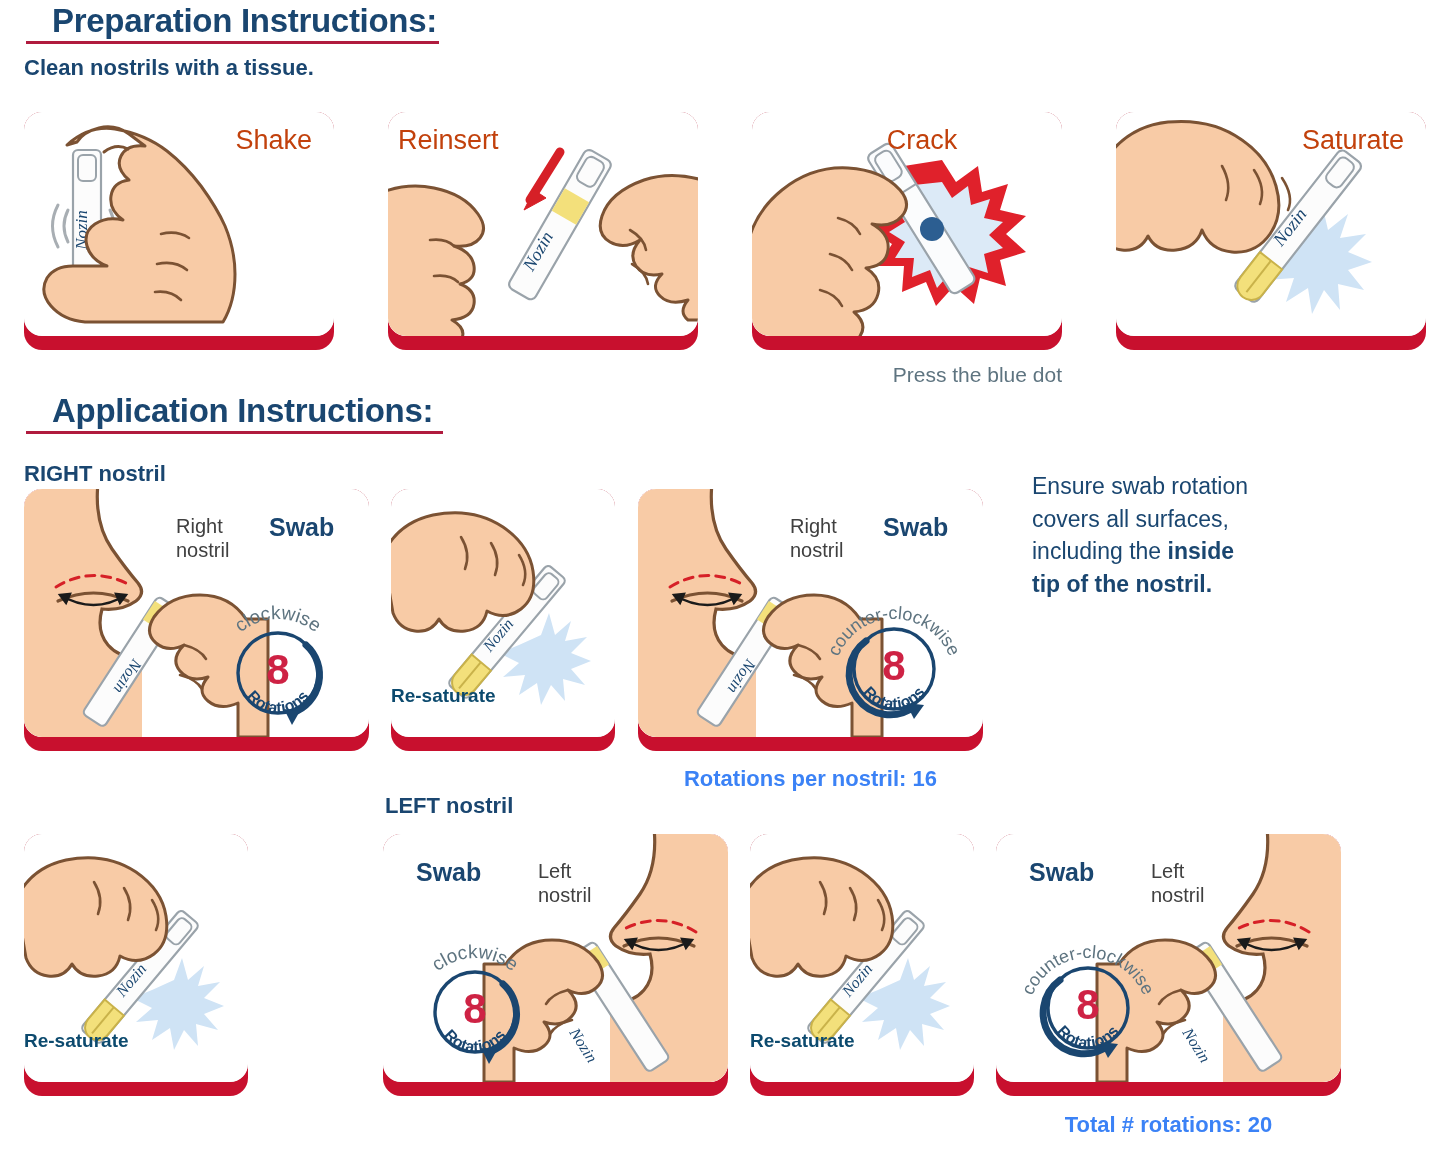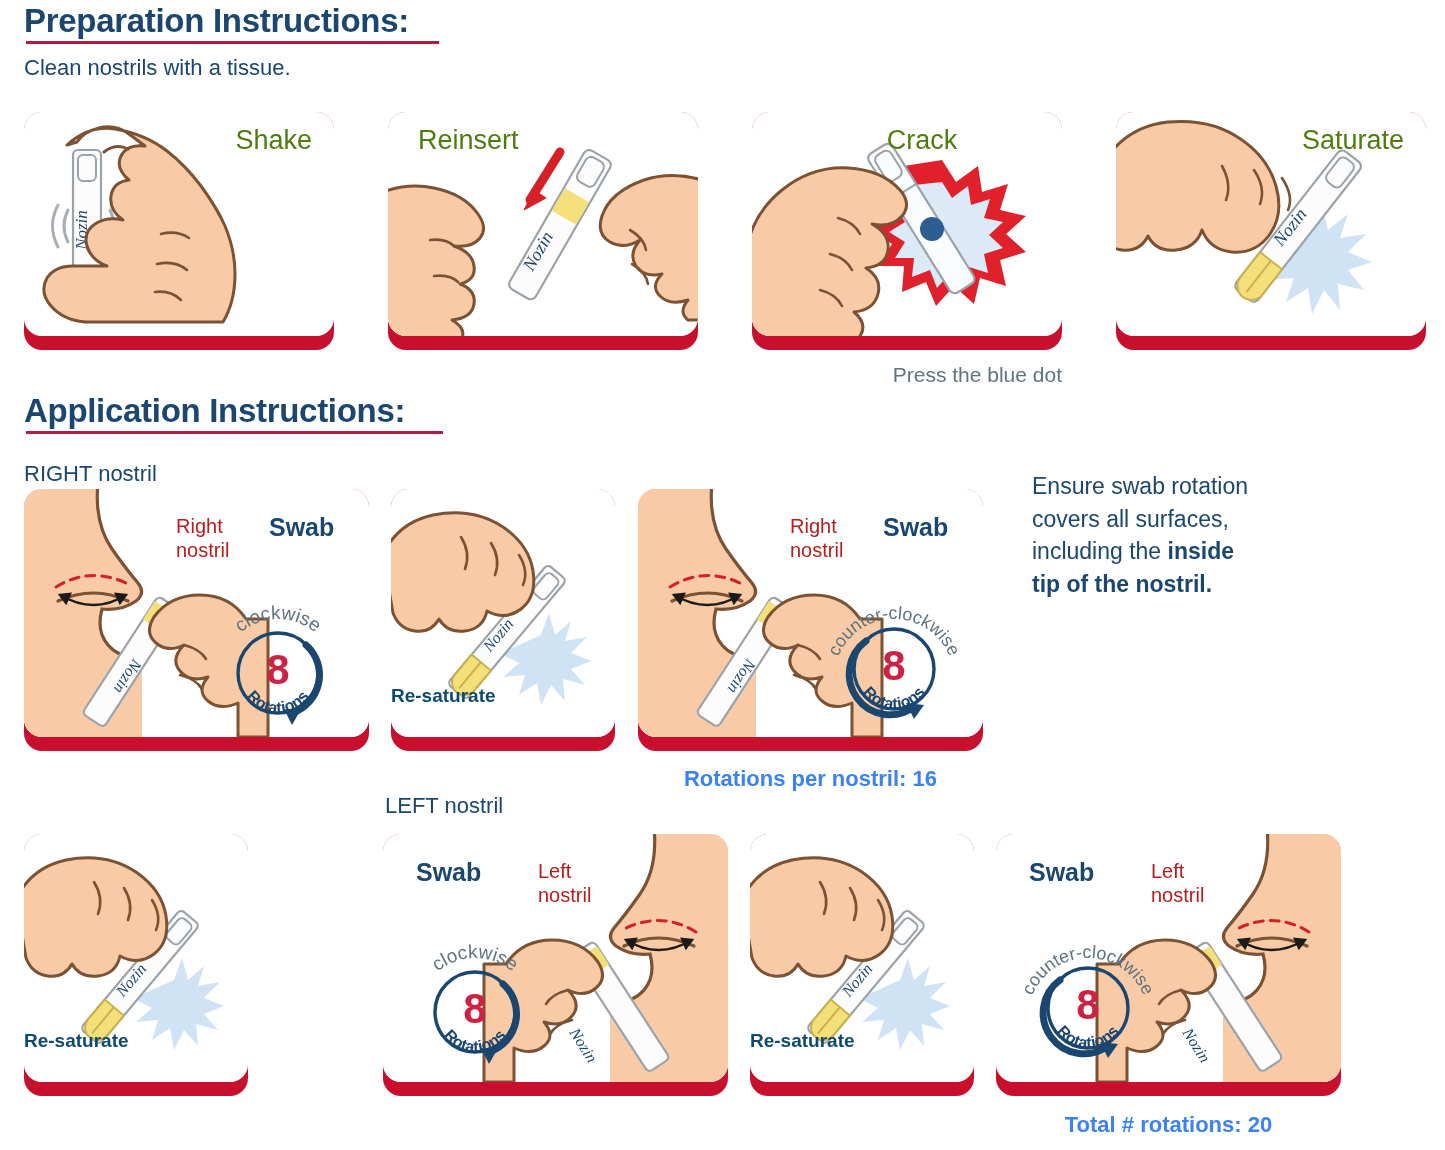--- a/index.html
+++ b/index.html
@@ -2,31 +2,31 @@
 <html><head>
 <meta charset="utf-8">
 <style>
   html,body{margin:0;padding:0;}
   body{
     width:1445px;height:1150px;background:#ffffff;
     font-family:"Liberation Sans", sans-serif;
     position:relative;overflow:hidden;
     -webkit-font-smoothing:antialiased;
   }
-  .sec-head{position:absolute;font-weight:bold;color:#1A4670;letter-spacing:-0.3px;}
+  .sec-head{position:absolute;font-weight:bold;color:#1A4670;letter-spacing:-0.3px;margin-left:28px;}
   .sec-rule{position:absolute;height:3px;background:#B01B3E;}
-  .sub-head{position:absolute;color:#1A4670;}
+  .sub-head{position:absolute;color:#1A4670;font-weight:bold;}
   .card{position:absolute;background:#ffffff;border-radius:18px;overflow:hidden;}
   .card-red{position:absolute;background:#C8102E;border-radius:18px;}
   .card-inner{position:absolute;left:0;top:0;right:0;bottom:0;background:#fff;border-radius:18px;overflow:hidden;box-shadow:0 0 2px rgba(0,0,0,.18);}
   .cap-out{position:absolute;color:#5E7480;text-align:right;}
   .cap-in{position:absolute;color:#0c4a6e;text-align:left;width:100%;font-weight:bold;}
   .lbl-action{position:absolute;font-weight:bold;color:#1A4670;}
-  .lbl-nostril{position:absolute;color:#b91c1c;line-height:1.18;}
-  .lbl-step{position:absolute;color:#4d7c0f;}
+  .lbl-nostril{position:absolute;color:#404040;line-height:1.18;}
+  .lbl-step{position:absolute;color:#c2410c;}
   .note{position:absolute;color:#1A4670;line-height:1.42;}
   .note b{font-weight:bold;}
   .total{position:absolute;font-weight:bold;color:#3b82f6;}
   svg{display:block;}
 </style>
 </head>
 <body>
 
 <div class="sec-head" style="left:24px;top:2px;font-size:33px;">Preparation Instructions:</div>
 <div class="sec-rule" style="left:26px;top:41px;width:413px;"></div>
@@ -85,21 +85,21 @@
         <rect x="149" y="80" width="28" height="26" fill="#F3E07B"></rect>
         <text x="163" y="148" fill="#1A4670" font-size="18" font-family="Liberation Serif, serif" font-style="italic" text-anchor="middle" transform="rotate(-90 163 148)">Nozin</text>
       </g>
       <g stroke="#D62027" fill="#D62027">
         <path d="M172 40 L142 88" stroke-width="9" stroke-linecap="round" fill="none"></path>
         <path d="M136 98 L158 86 L146 78 Z"></path>
       </g>
     </svg>
   </div>
 </div>
-<div class="lbl-step" style="left:388px;top:125px;width:310px;text-align:left;padding-left:30px;box-sizing:border-box;font-size:27px;">Reinsert</div>
+<div class="lbl-step" style="left:368px;top:125px;width:310px;text-align:left;padding-left:30px;box-sizing:border-box;font-size:27px;">Reinsert</div>
 
 <div class="card-red" style="left:752px;top:112px;width:310px;height:238px;"></div>
 <div class="card" style="left:752px;top:112px;width:310px;height:224px;">
   <div class="card-inner">
     <svg width="310" height="224" viewBox="0 0 310 224">
       <g>
         <path d="M190 48 l14 22 l22 -16 l4 26 l26 -8 l-8 26 l26 6 l-20 18 l20 18 l-26 8 l6 26 l-26 -8 l-6 26 l-20 -18 l-18 20 l-10 -24 l-24 10 l2 -26 l-26 0 l14 -22 l-22 -14 l22 -14 l-14 -22 l26 -2 l0 -26 z" fill="#E0212B"></path>
         <path d="M190 70 l10 16 l16 -12 l3 19 l19 -6 l-6 19 l19 4 l-14 13 l14 13 l-19 6 l4 19 l-19 -6 l-4 19 l-15 -13 l-13 15 l-7 -18 l-18 7 l2 -19 l-19 0 l10 -16 l-16 -10 l16 -10 l-10 -16 l19 -2 l0 -19 z" fill="#DCEAF7"></path>
       </g>
       <g transform="rotate(-32 175 110)">

